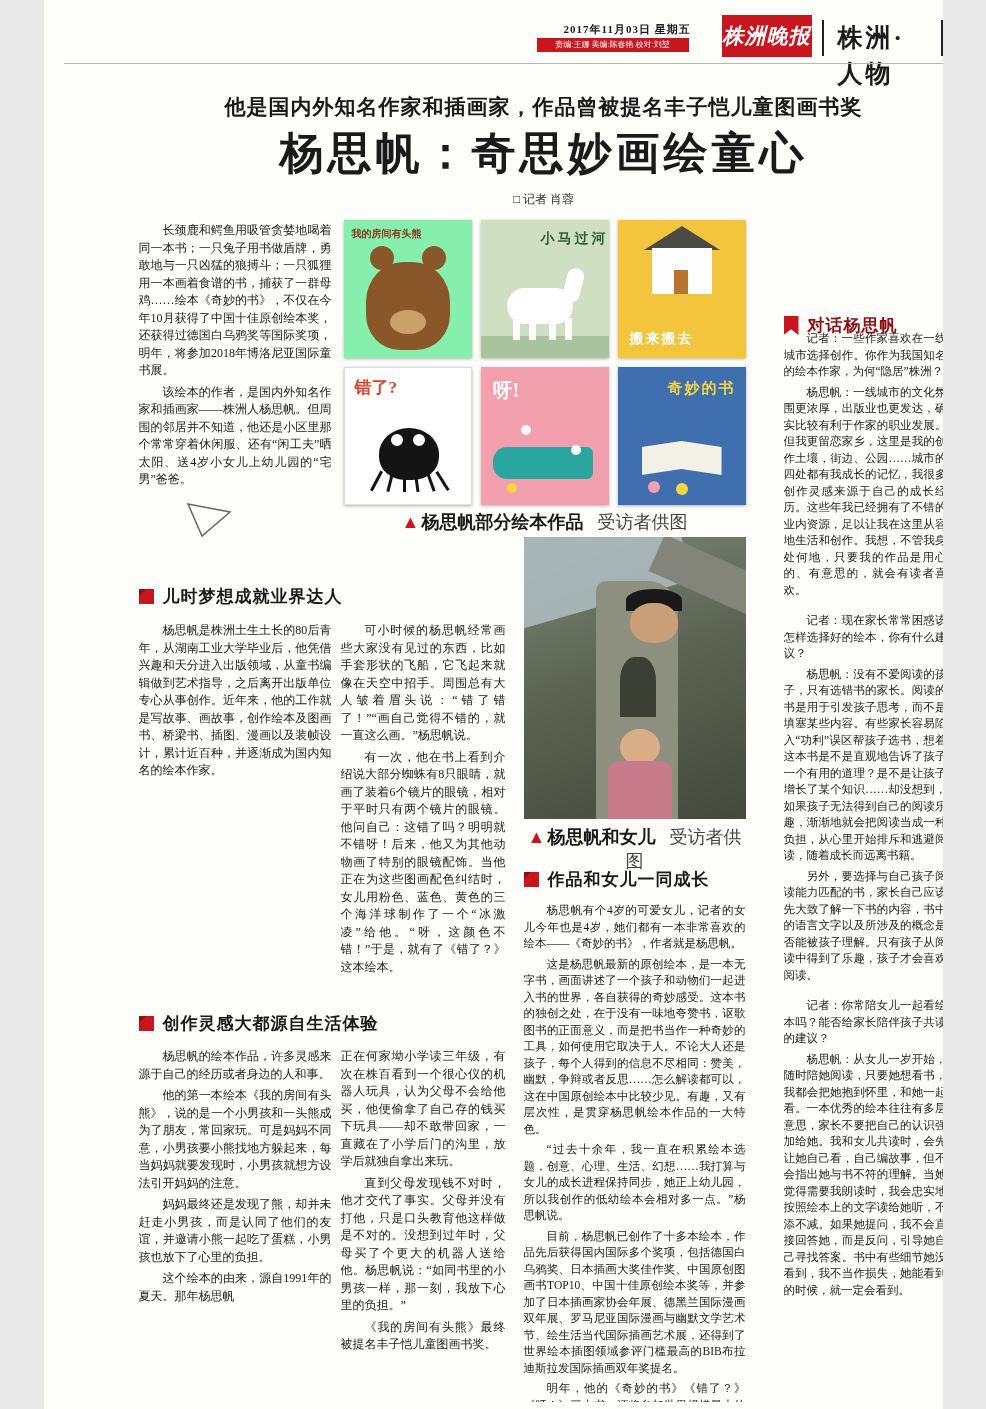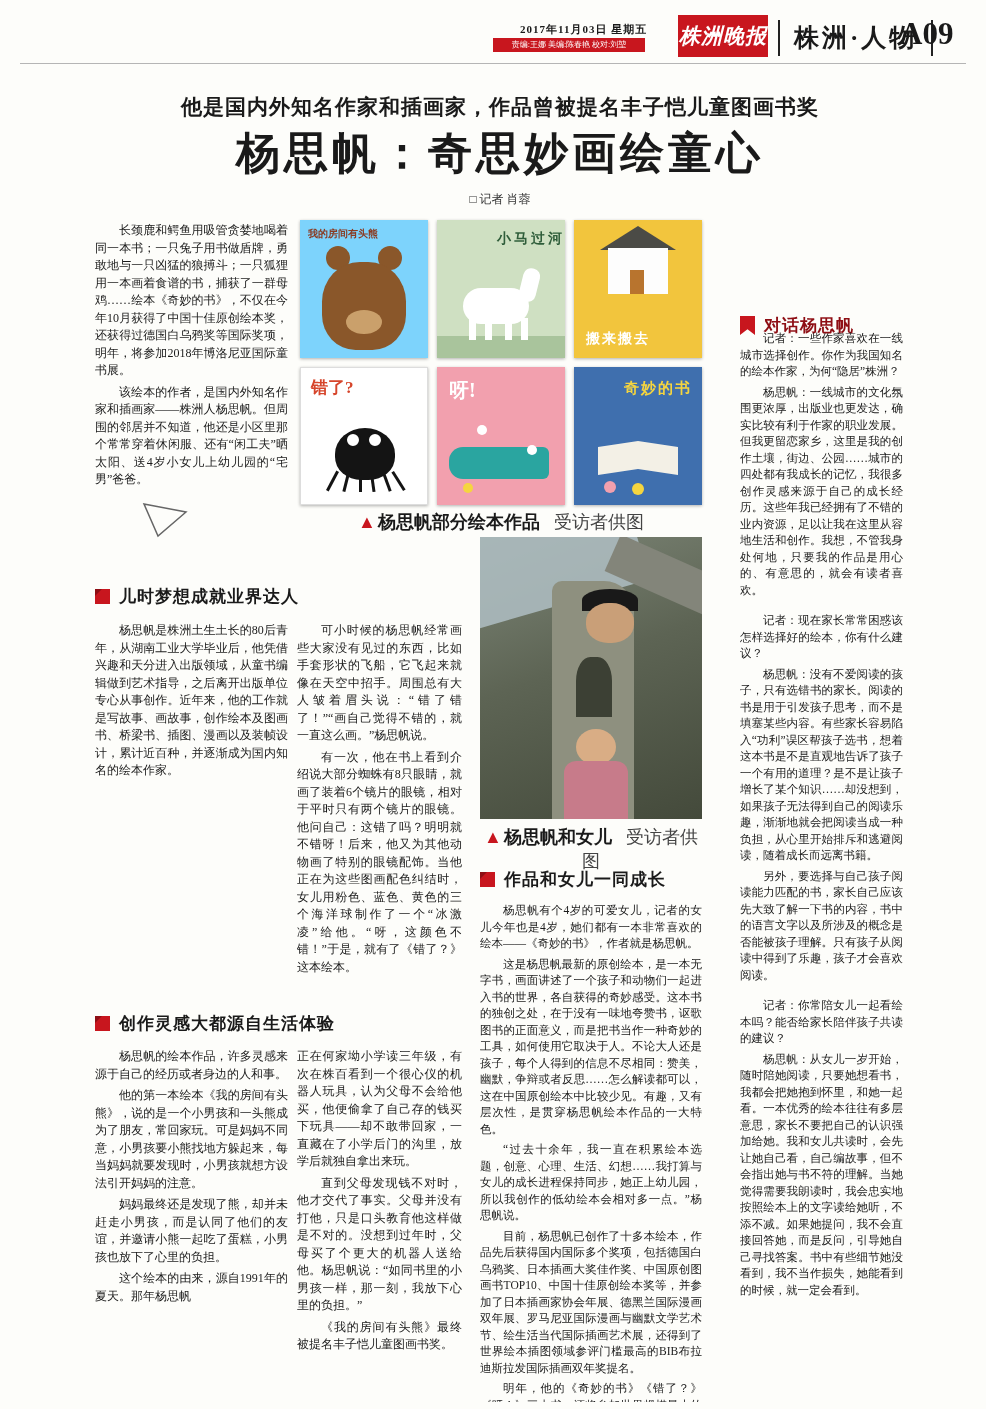--- a/index.html
+++ b/index.html
@@ -1,18 +1,18 @@
 <!DOCTYPE html>
 <html style="--accent: #c8161e;"><head>
 <meta charset="utf-8">
 <style>
   :root { --accent:#c8161e; }
   * { margin:0; padding:0; box-sizing:border-box; }
   html,body { background:#e9e9e9; }
-  .page { position:relative; width:986px; height:1409px; margin:0 auto; background:#fdfdfa;
+  .page { position:relative; width:899px; height:1409px; margin:0 auto; background:#fdfdfa;
           font-family:"Liberation Serif","DejaVu Serif",serif; color:#1a1a1a; overflow:hidden; }
 
   
   .date     { position:absolute; top:22px; left:520px; font-size:11px; font-weight:bold; letter-spacing:1px; }
   .credits  { position:absolute; top:38px; left:493px; width:152px; background:var(--accent); color:#fff;
               font-size:8px; line-height:12px; text-align:center; padding:1px 3px; white-space:nowrap; overflow:hidden; }
   .masthead { position:absolute; top:15px; left:678px; width:90px; height:42px; background:var(--accent);
               color:#fff; display:flex; align-items:center; justify-content:center;
               font-size:21px; font-weight:bold; font-style:italic; letter-spacing:1px; }
   .section-label { position:absolute; top:20px; left:778px; height:36px; line-height:36px; padding:0 14px;
@@ -138,21 +138,21 @@
 
   <div class="textcol intro">
     <p>长颈鹿和鳄鱼用吸管贪婪地喝着同一本书；一只兔子用书做盾牌，勇敢地与一只凶猛的狼搏斗；一只狐狸用一本画着食谱的书，捕获了一群母鸡……绘本《奇妙的书》，不仅在今年10月获得了中国十佳原创绘本奖，还获得过德国白乌鸦奖等国际奖项，明年，将参加2018年博洛尼亚国际童书展。</p>
     <p>该绘本的作者，是国内外知名作家和插画家——株洲人杨思帆。但周围的邻居并不知道，他还是小区里那个常常穿着休闲服、还有“闲工夫”晒太阳、送4岁小女儿上幼儿园的“宅男”爸爸。</p>
   </div>
   <svg class="bubble-tail" width="48" height="38">
     <polygon points="2,2 44,10 16,34" fill="#fdfdfa" stroke="#666" stroke-width="1.5"></polygon>
   </svg>
 
   <div class="books">
-    <div class="cover c1" style="background: #7dd3fc; padding-left: 16px;">
+    <div class="cover c1" style="background: #86efac; padding-left: 16px;">
       <div class="ttl" style="color: rgb(138, 59, 34);">我的房间有头熊</div>
       <div>
         <span class="ear l"></span>
           <span class="ear r"></span>
           <span class="head"></span>
           <span class="muzzle"></span>
       </div>
     </div>
     <div class="cover c2" style="background: rgb(207, 224, 194);">
       <div class="ttl" style="color: rgb(47, 93, 58);">小马过河</div>

